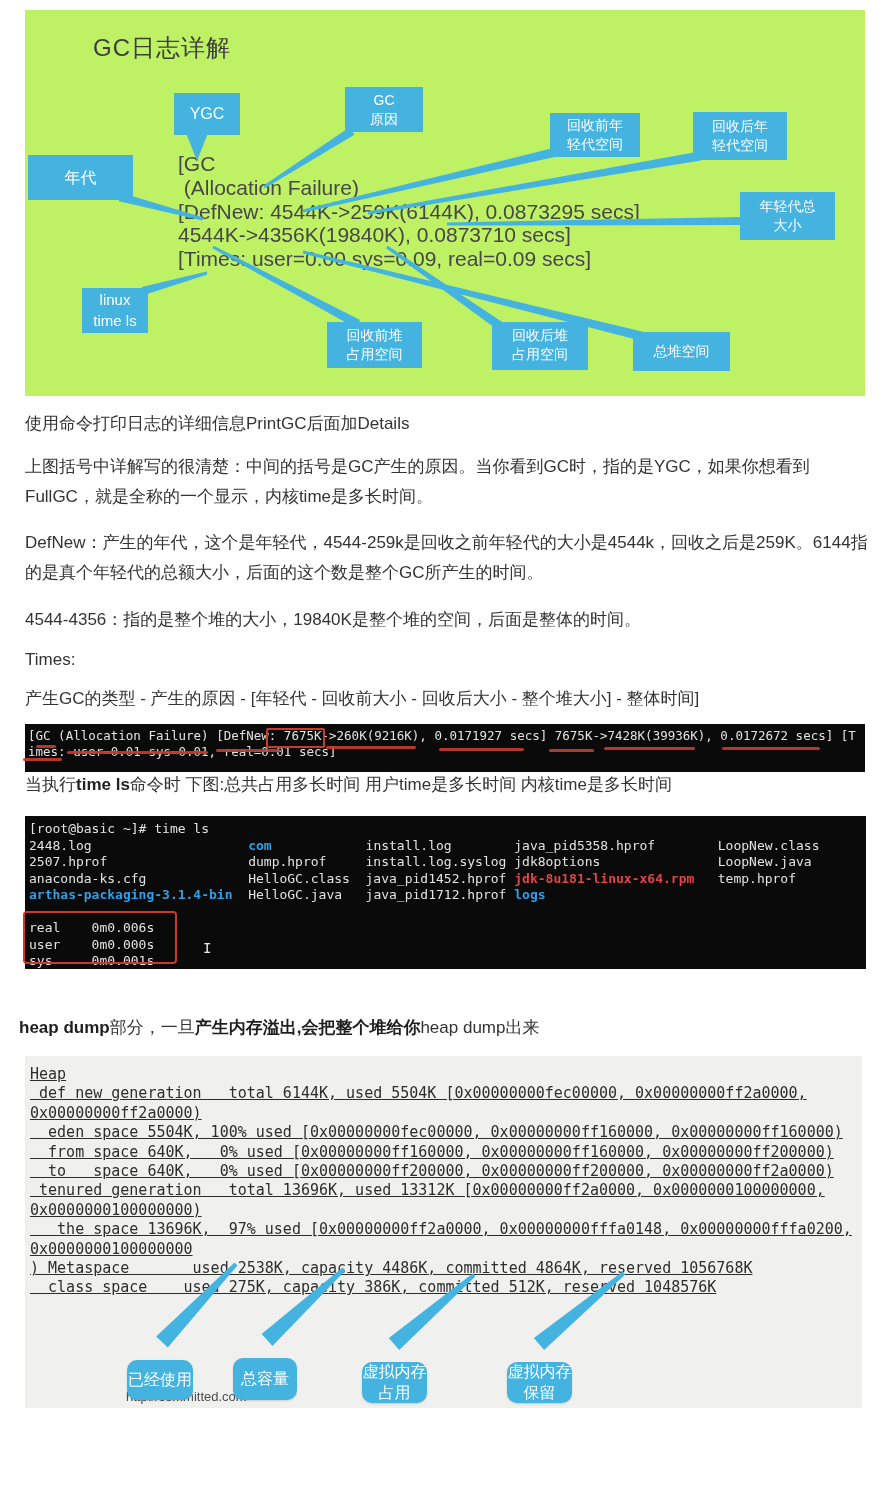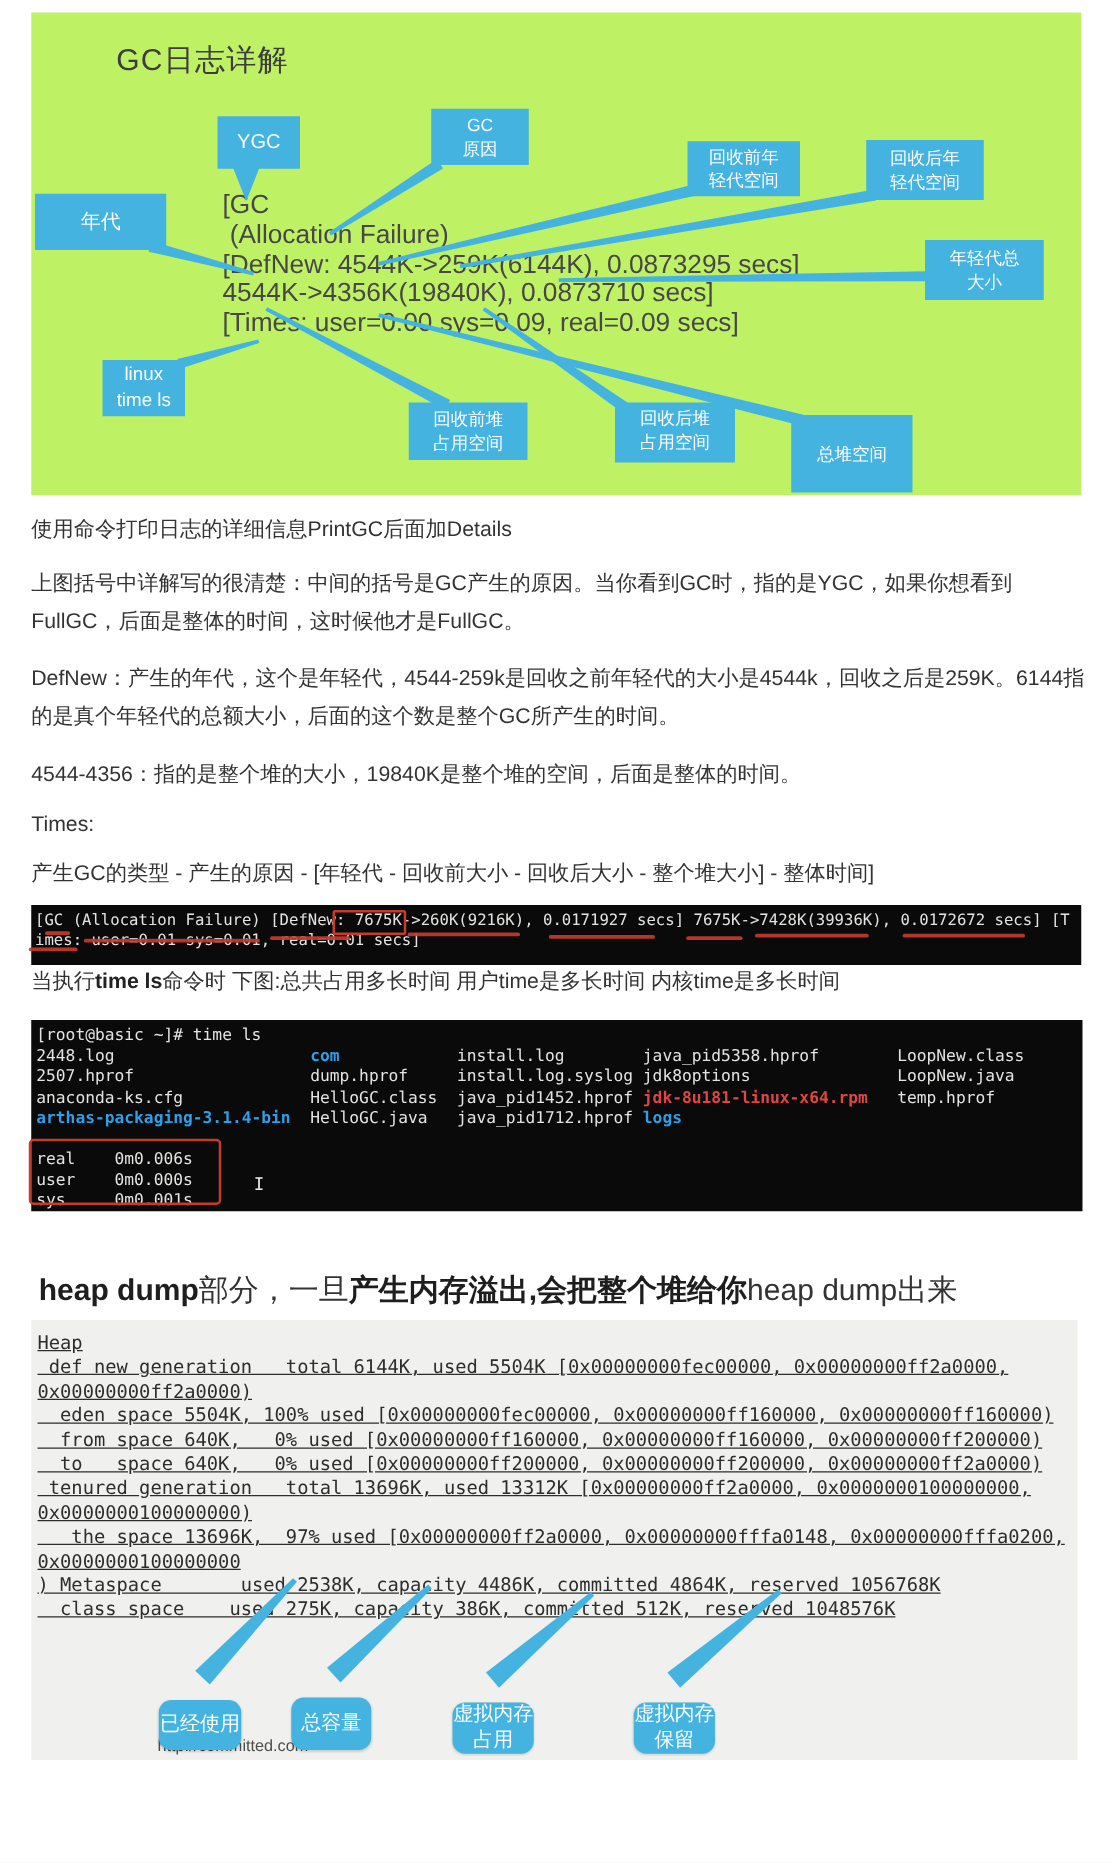--- a/index.html
+++ b/index.html
@@ -13,26 +13,26 @@
            text-align:center;white-space:pre-line;z-index:6;font-size:14px;line-height:1.35;}
   .b0{left:174px;top:93px;width:66px;height:42px;font-size:16px;}
   .b1{left:345px;top:87px;width:78px;height:45px;}
   .b2{left:550px;top:113px;width:90px;height:44px;}
   .b3{left:693px;top:112px;width:94px;height:48px;}
   .b4{left:28px;top:155px;width:105px;height:45px;font-size:16px;}
   .b5{left:740px;top:192px;width:95px;height:48px;}
   .b6{left:82px;top:288px;width:66px;height:45px;font-size:15px;}
   .b7{left:327px;top:322px;width:95px;height:46px;}
   .b8{left:492px;top:322px;width:96px;height:48px;font-family:Liberation Serif, serif;}
-  .b9{left:633px;top:332px;width:97px;height:62px;}
+  .b9{left:633px;top:332px;width:97px;height:39px;}
   
   .para{position:absolute;left:25px;width:845px;font-size:17px;line-height:30px;color:#333;}
   .p1{top:409px;}.p2{top:452px;}.p3{top:528px;}.p4{top:605px;}.p5{top:645px;}.p6{top:684px;}.p7{top:770px;}
   .p7 b{color:#222;}
-  .heading{position:absolute;left:31px;top:1016px;width:845px;font-size:24px;color:#333;}
+  .heading{position:absolute;left:19px;top:1016px;width:845px;font-size:17px;color:#333;}
   .heading b{color:#1e1e1e;}
   
   .term{position:absolute;left:25px;width:837px;background:#0a0a0a;color:#e3e3e1;
         font-family:"DejaVu Sans Mono","Liberation Mono",monospace;white-space:pre;overflow:hidden;}
   .t1{top:724px;height:44px;font-size:12.5px;line-height:15.5px;padding:4px 0 0 3px;}
   .t2{top:816px;height:148px;font-size:13px;line-height:16.5px;padding:5px 0 0 4px;}
   .t2 .c{color:#2f9fe8;font-weight:bold;}
   .t2 .r{color:#e04545;font-weight:bold;}
   
   .rmark{position:absolute;background:#c43c2c;z-index:7;border-radius:2px;opacity:.92;}
@@ -75,21 +75,21 @@
 大小</div>
   <div class="bluebox b6">linux
 time ls</div>
   <div class="bluebox b7">回收前堆
 占用空间</div>
   <div class="bluebox b8">回收后堆
 占用空间</div>
   <div class="bluebox b9">总堆空间</div>
 
   <div class="para p1">使用命令打印日志的详细信息PrintGC后面加Details</div>
-  <div class="para p2">上图括号中详解写的很清楚：中间的括号是GC产生的原因。当你看到GC时，指的是YGC，如果你想看到FullGC，后面是整体的时间，这时候他才是FullGC。</div>
+  <div class="para p2">上图括号中详解写的很清楚：中间的括号是GC产生的原因。当你看到GC时，指的是YGC，如果你想看到FullGC，就是全称的一个显示，内核time是多长时间。</div>
   <div class="para p3">DefNew：产生的年代，这个是年轻代，4544-259k是回收之前年轻代的大小是4544k，回收之后是259K。6144指的是真个年轻代的总额大小，后面的这个数是整个GC所产生的时间。</div>
   <div class="para p4">4544-4356：指的是整个堆的大小，19840K是整个堆的空间，后面是整体的时间。</div>
   <div class="para p5">Times:</div>
   <div class="para p6">产生GC的类型 - 产生的原因 - [年轻代 -  回收前大小 - 回收后大小 - 整个堆大小] - 整体时间]</div>
   <div class="para p7"><span>当执行</span><b>time ls</b><span>命令时 下图:总共占用多长时间 用户time是多长时间 内核time是多长时间</span></div>
 
   <div class="term t1" id="term1"><div>[GC (Allocation Failure) [DefNew: 7675K-&gt;260K(9216K), 0.0171927 secs] 7675K-&gt;7428K(39936K), 0.0172672 secs] [T</div><div>imes: user=0.01 sys=0.01, real=0.01 secs]</div></div>
   <div class="rmark" style="left:36px;top:745px;width:20px;height:2.5px;"></div>
   <div class="rbox" style="left:266px;top:728px;width:55px;height:16px;"></div>
   <div class="rmark" style="left:326px;top:746px;width:90px;height:3px;"></div>

